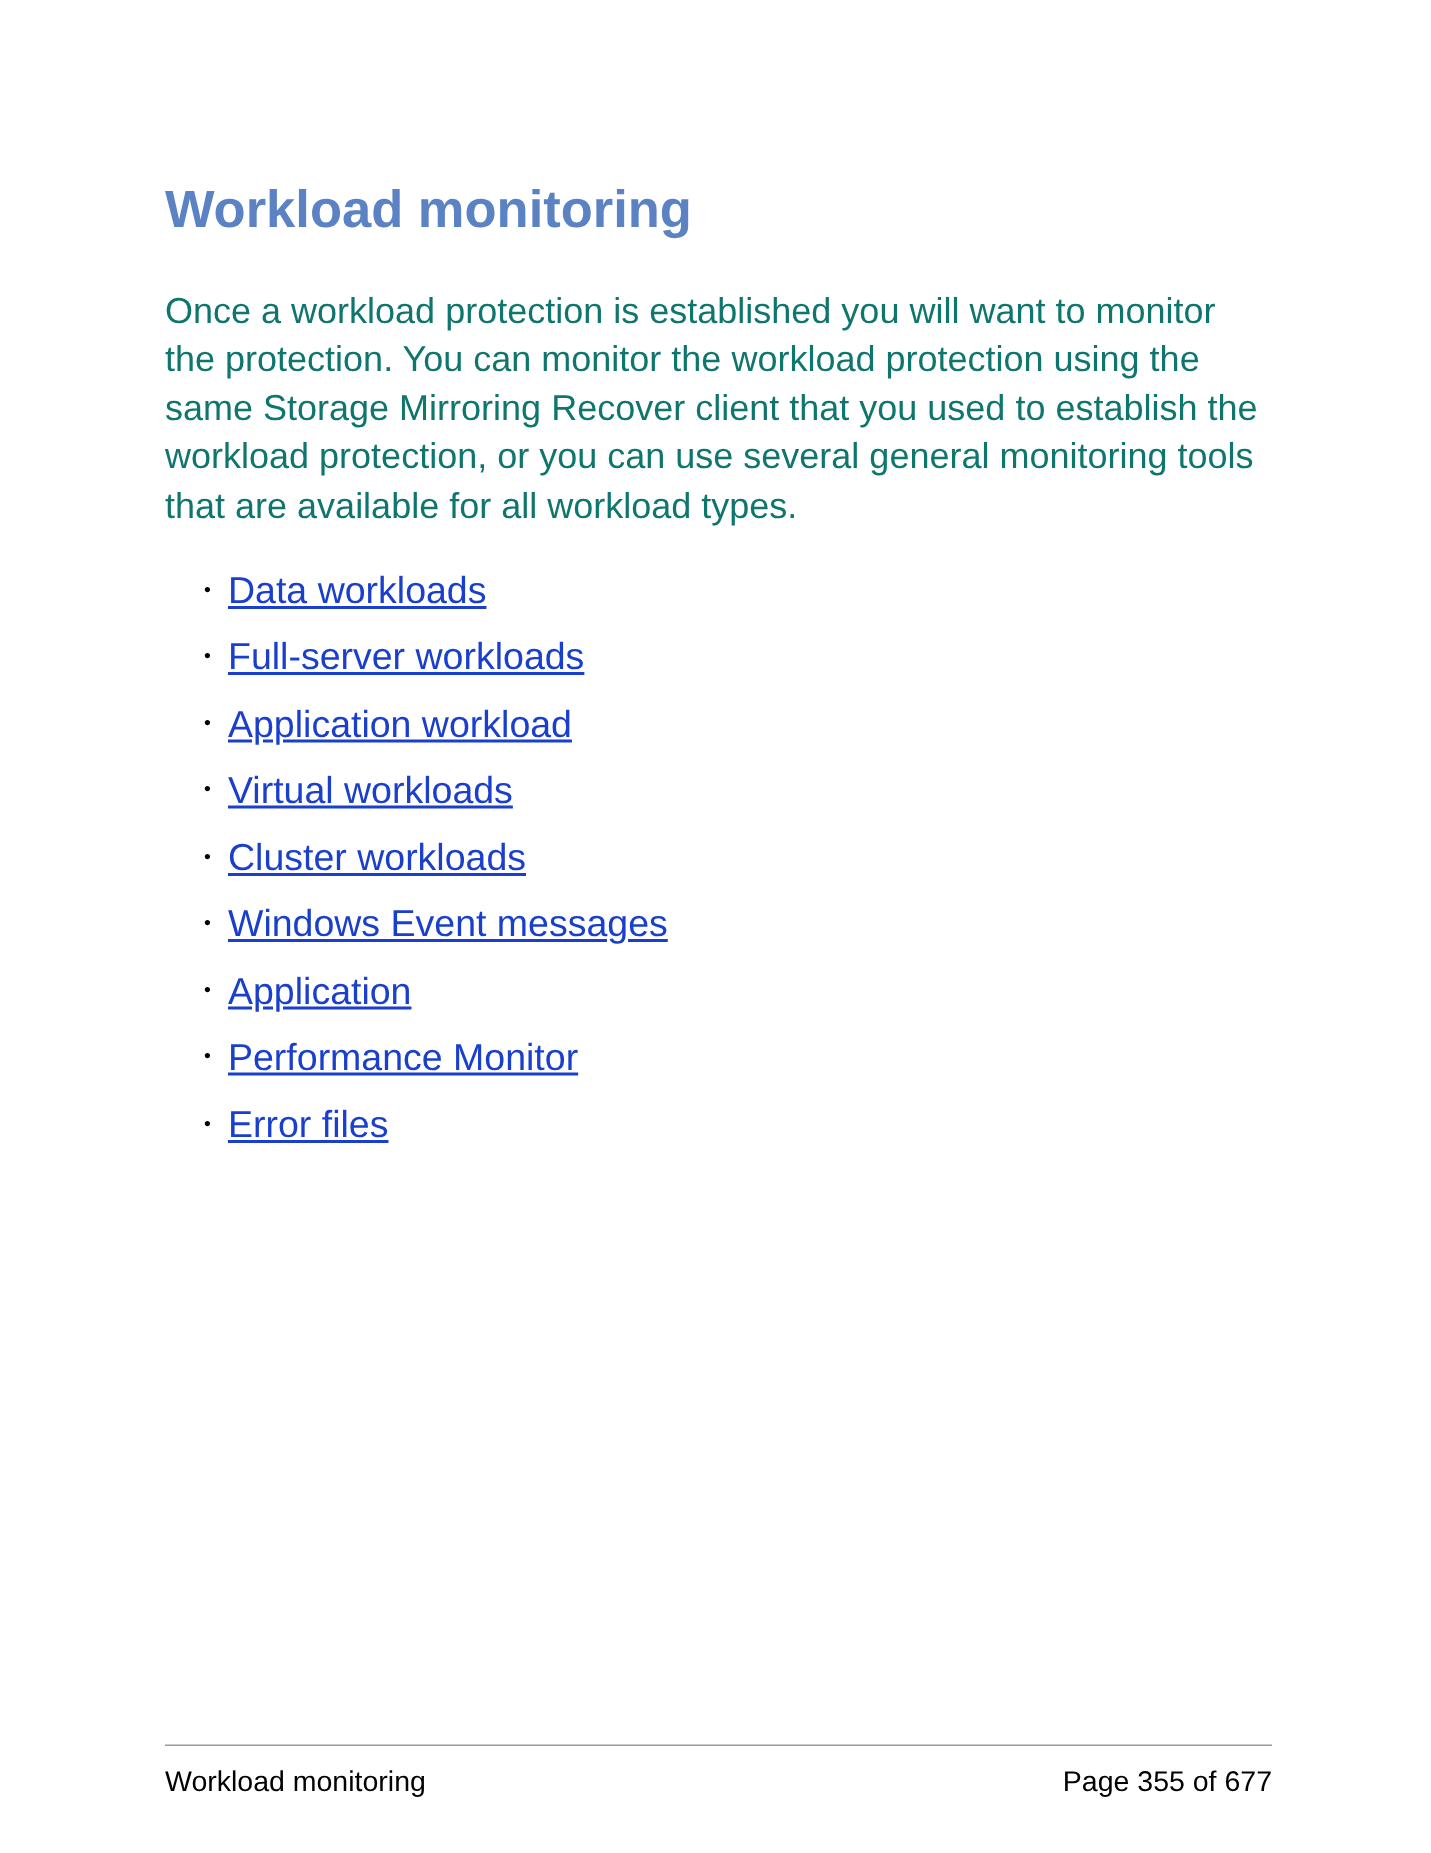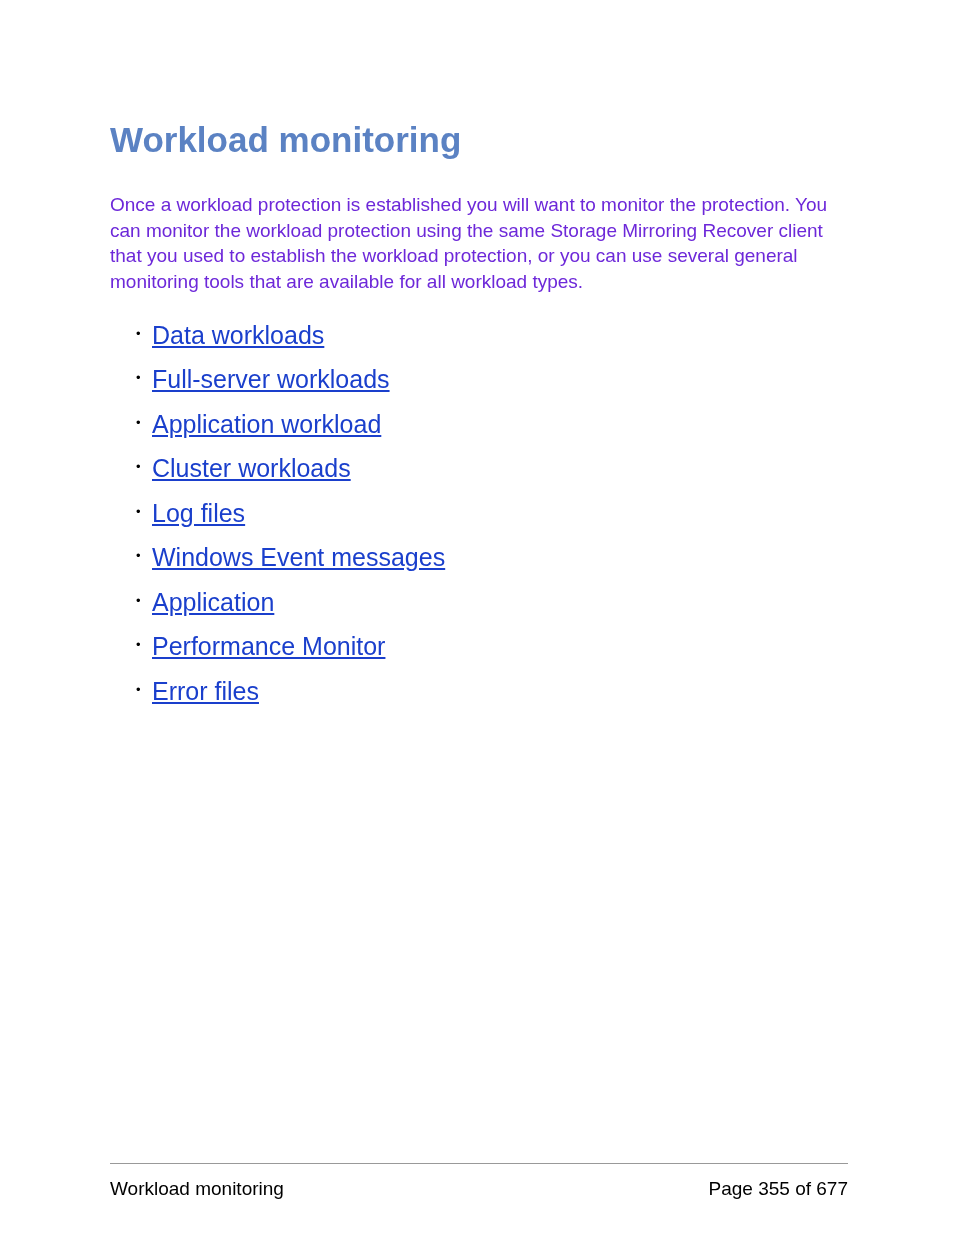--- a/index.html
+++ b/index.html
@@ -17,22 +17,22 @@
     .page-content {
       padding: 120px 106px 0 110px;
     }
     .page-title {
       color: #5b82c3;
       font-size: 35px;
       font-weight: bold;
       margin-bottom: 32px;
     }
     .intro-paragraph {
-      color: #6d28d9;
-      font-size: 19px;
+      color: #0f766e;
+      font-size: 24px;
       line-height: 1.35;
       margin-bottom: 22px;
     }
     .link-list {
       list-style: none;
       padding-left: 42px;
     }
     .link-list li {
       position: relative;
       margin-bottom: 7px;
@@ -67,22 +67,22 @@
 </head>
 <body>
 
 <div class="page-content">
   <h1 class="page-title">Workload monitoring</h1>
   <p class="intro-paragraph">Once a workload protection is established you will want to monitor the protection. You can monitor the workload protection using the same Storage Mirroring Recover client that you used to establish the workload protection, or you can use several general monitoring tools that are available for all workload types.</p>
   <ul class="link-list">
     <li><a href="#">Data workloads</a></li>
     <li><a href="#">Full-server workloads</a></li>
     <li><a href="#">Application workload</a></li>
+    <li><a href="#">Virtual workloads</a></li>
     <li><a href="#">Cluster workloads</a></li>
-    <li><a href="#">Log files</a></li>
     <li><a href="#">Windows Event messages</a></li>
     <li><a href="#">Application</a></li>
     <li><a href="#">Performance Monitor</a></li>
     <li><a href="#">Error files</a></li>
   </ul>
 </div>
 
 <div class="page-footer">
   <span>Workload monitoring</span>
   <span>Page 355 of 677</span>

